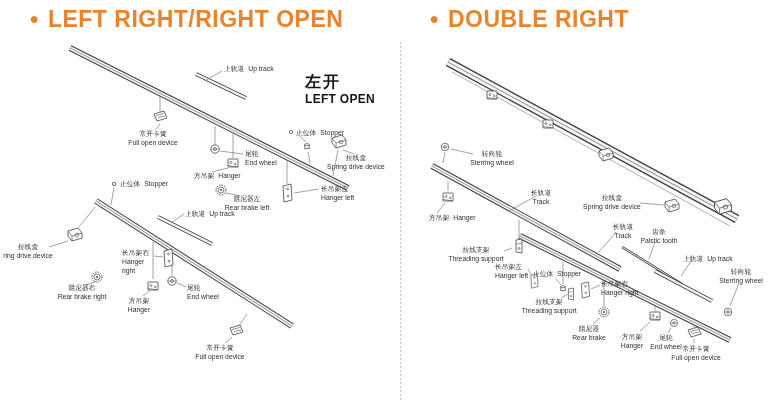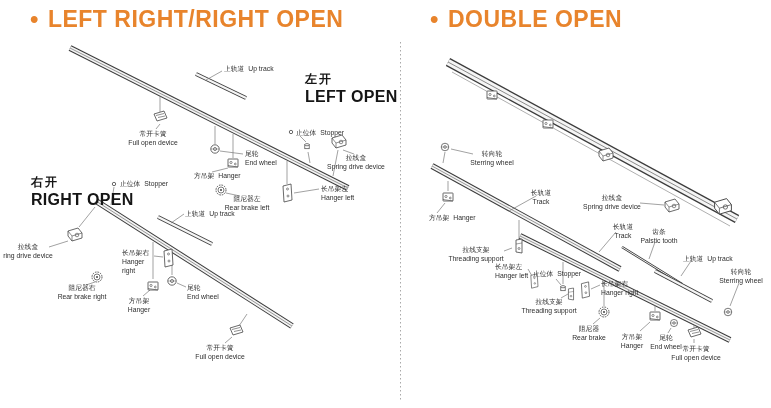--- a/index.html
+++ b/index.html
@@ -9,22 +9,22 @@
   .sec-title{position:absolute;display:flex;align-items:center;gap:9px;
              color:#E8842C;font-weight:bold;font-size:23px;letter-spacing:.5px;white-space:nowrap;}
   .sec-title .blt{font-size:24px;line-height:1;transform:translateY(-1px);}
   .lbl{position:absolute;color:#2e2e2e;font-size:6.8px;line-height:1.3;white-space:nowrap;}
   .lbl .cn,.lbl .en{display:block;}
   .lbl.one .cn,.lbl.one .en{display:inline;}
   .lbl.one .cn{margin-right:2px;}
   .lbl.ctr{transform:translateX(-50%);text-align:center;}
   .lbl.wrapEn .en{white-space:normal;width:30px;}
   .dhead{position:absolute;color:#151515;font-weight:bold;line-height:1.25;white-space:nowrap;}
-  .dhead .cn{display:block;font-size:12px;letter-spacing:2px;}
-  .dhead .en{display:block;font-size:16px;letter-spacing:.3px;}
+  .dhead .cn{display:block;font-size:16px;letter-spacing:2px;}
+  .dhead .en{display:block;font-size:12px;letter-spacing:.3px;}
 </style>
 </head>
 <body>
 
 <div class="page">
 
   <svg class="scene" width="771" height="408" viewBox="0 0 771 408">
     <defs>
       <g id="g-clip">
         <path d="M-6,-3 L4,-6 L7,1 L-3,4 Z" fill="#fff" stroke="#444" stroke-width="0.8"></path>
@@ -202,31 +202,27 @@
     <use href="#g-wheel" transform="translate(674,323) scale(0.85)"></use>
     <use href="#g-clip" transform="translate(694,333)"></use>
   </svg>
 
   <div class="sec-title" style="left:30px;top:6px">
     <span class="blt">•</span>
     <span>LEFT RIGHT/RIGHT OPEN</span>
   </div>
   <div class="sec-title" style="left:430px;top:6px">
     <span class="blt">•</span>
-    <span>DOUBLE OPEN</span>
+    <span>DOUBLE RIGHT</span>
   </div>
 
   <div class="dhead" style="left:305px;top:72px">
     <span class="cn">左开</span>
     <span class="en">LEFT OPEN</span>
   </div>
-  <div class="dhead" style="left:31px;top:175px">
-    <span class="cn">右开</span>
-    <span class="en">RIGHT OPEN</span>
-  </div>
 
   <div class="lbl one" style="left:224px;top:65px">
     <span class="cn">上轨道</span>
     <span class="en">Up track</span>
   </div>
   <div class="lbl ctr" style="left:153px;top:130px">
     <span class="cn">常开卡簧</span>
     <span class="en">Full open device</span>
   </div>
   <div class="lbl one" style="left:296px;top:129px">

